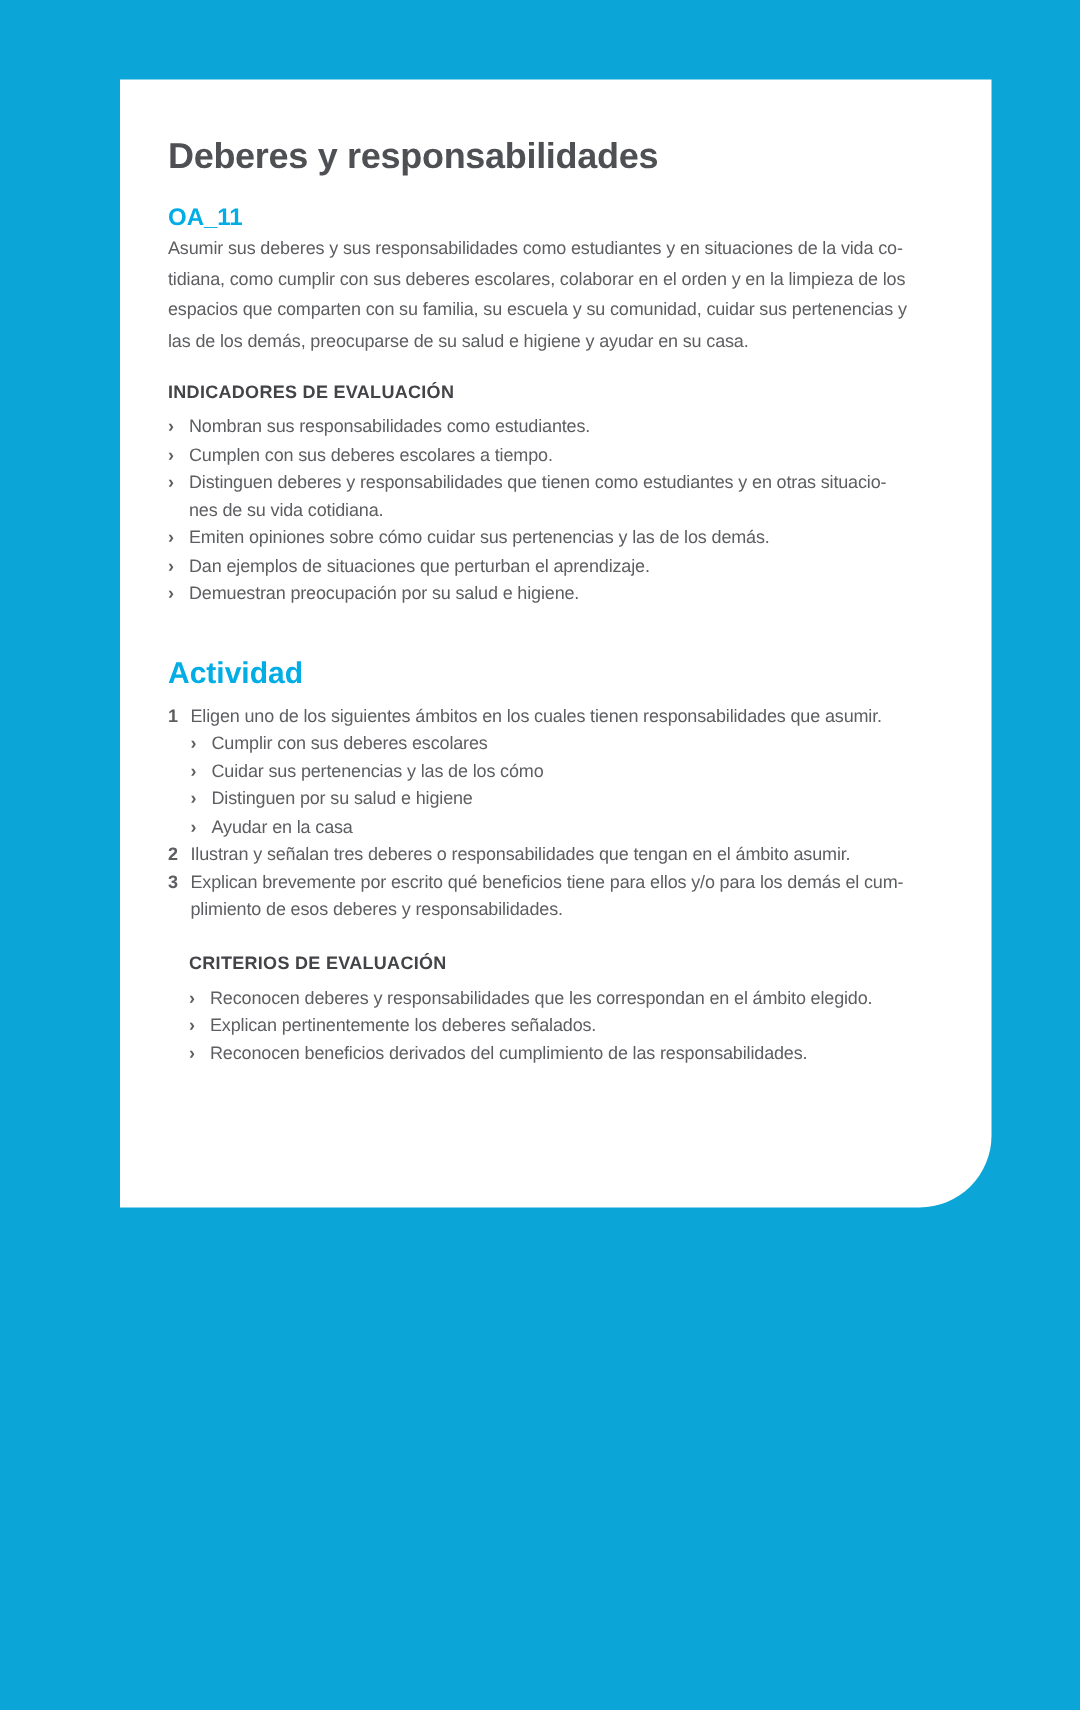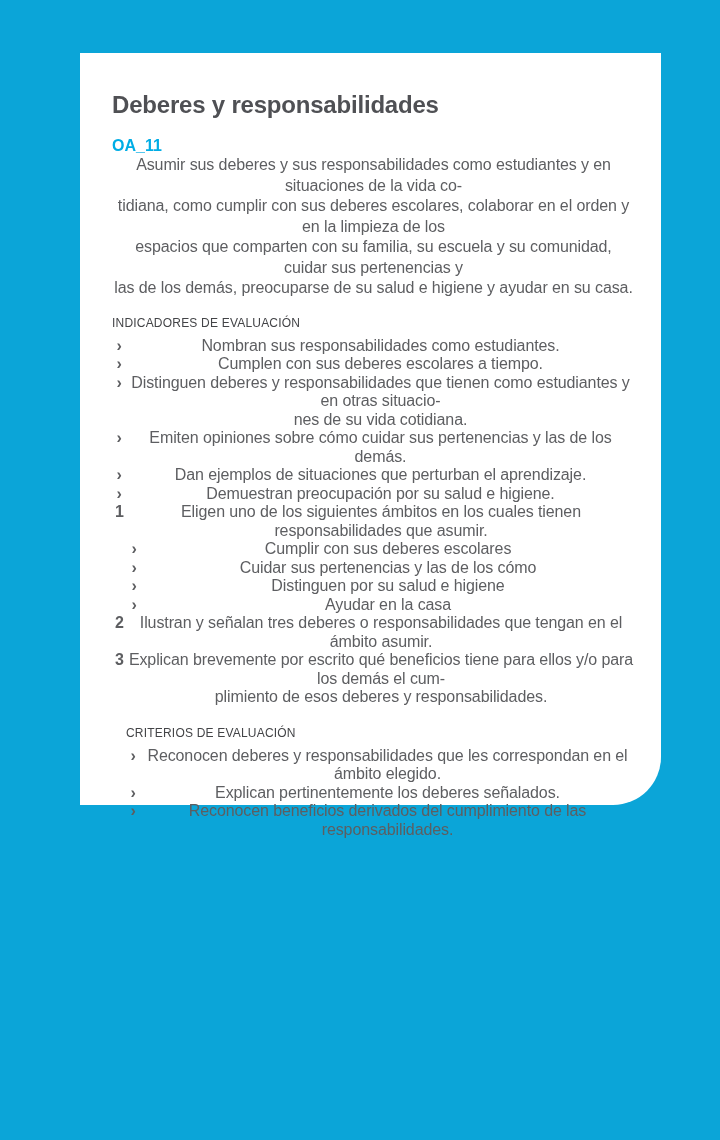--- a/index.html
+++ b/index.html
@@ -35,33 +35,32 @@
     letter-spacing: -0.2px;
     margin-bottom: 18px;
   }
   .oa-code {
     font-size: 16px;
     font-weight: bold;
     color: var(--accent);
     margin-bottom: 0;
   }
   .body-text {
-    font-size: 16px;
+    font-size: 12px;
     color: var(--body);
     letter-spacing: -0.1px;
-    text-align: center;
   }
   .oa-description {
     line-height: 20.5px;
     white-space: pre-line;
     margin-bottom: 17px;
   }
   .section-heading {
     font-size: 12px;
-    font-weight: normal;
+    font-weight: bold;
     color: var(--heading);
     letter-spacing: 0.2px;
     margin-bottom: 7px;
   }
   .bullet-list { list-style: none; }
   .bullet-item {
     display: flex;
     line-height: 18.5px;
   }
   .bullet-marker {
@@ -141,20 +140,21 @@
         </li>
 
         <li class="bullet-item">
           <span class="bullet-marker">›</span>
           <span class="bullet-text">Demuestran preocupación por su salud e higiene.</span>
         </li>
       </ul>
   </section>
 
   <section>
+    <h2 class="activity-heading">Actividad</h2>
     <ol class="numbered-list body-text">
 
         <li class="numbered-item">
           <div class="numbered-row">
             <span class="item-number">1</span>
             <span class="item-text">Eligen uno de los siguientes ámbitos en los cuales tienen responsabilidades que asumir.</span>
           </div>
           <ul class="sub-bullet-list">
 
               <li class="bullet-item">

